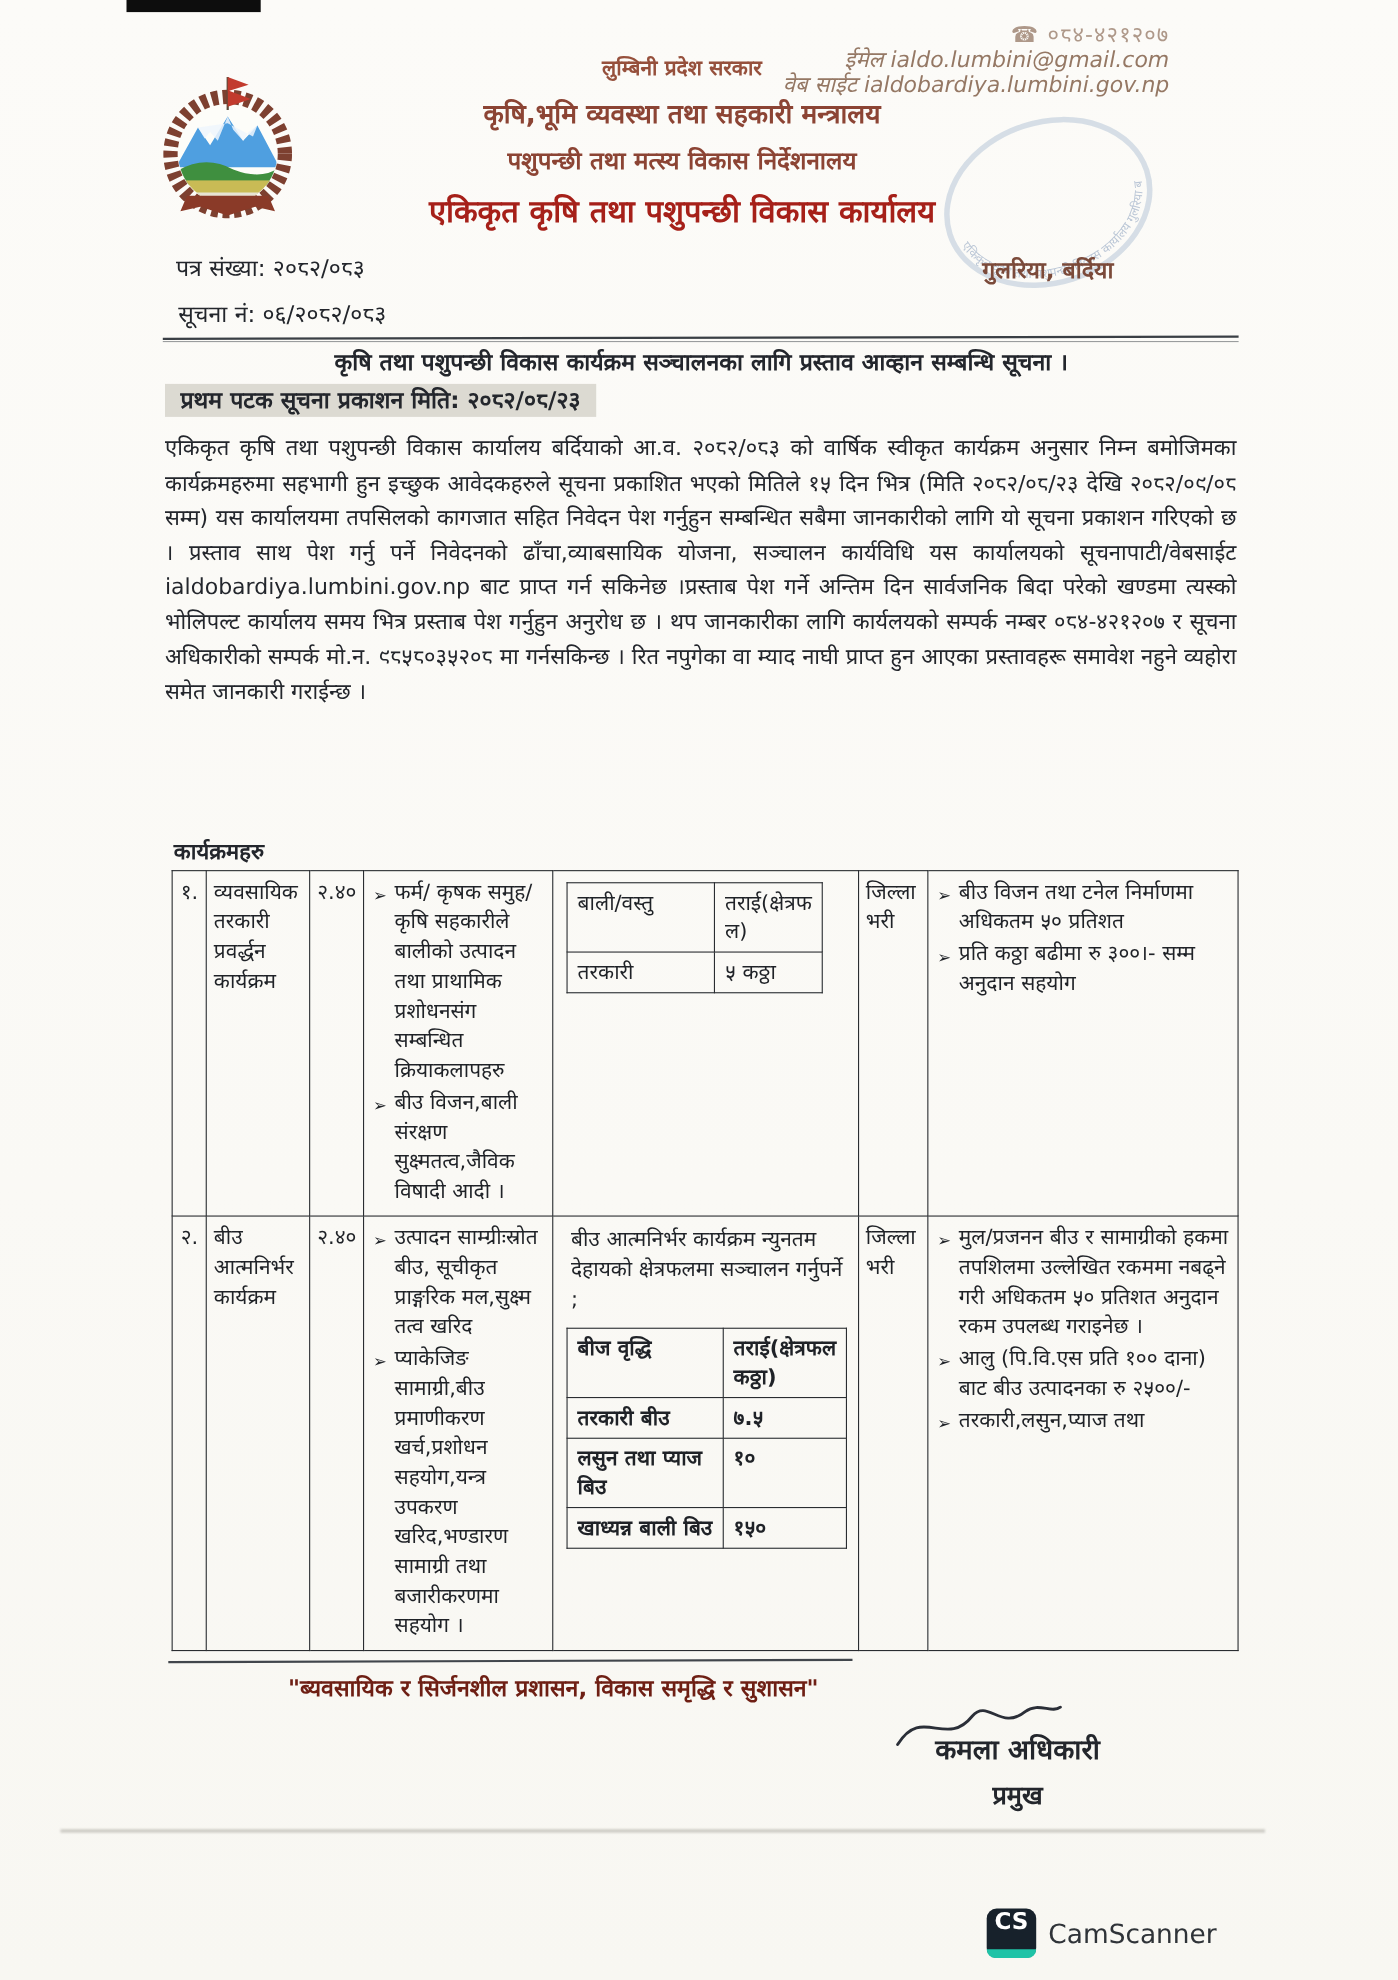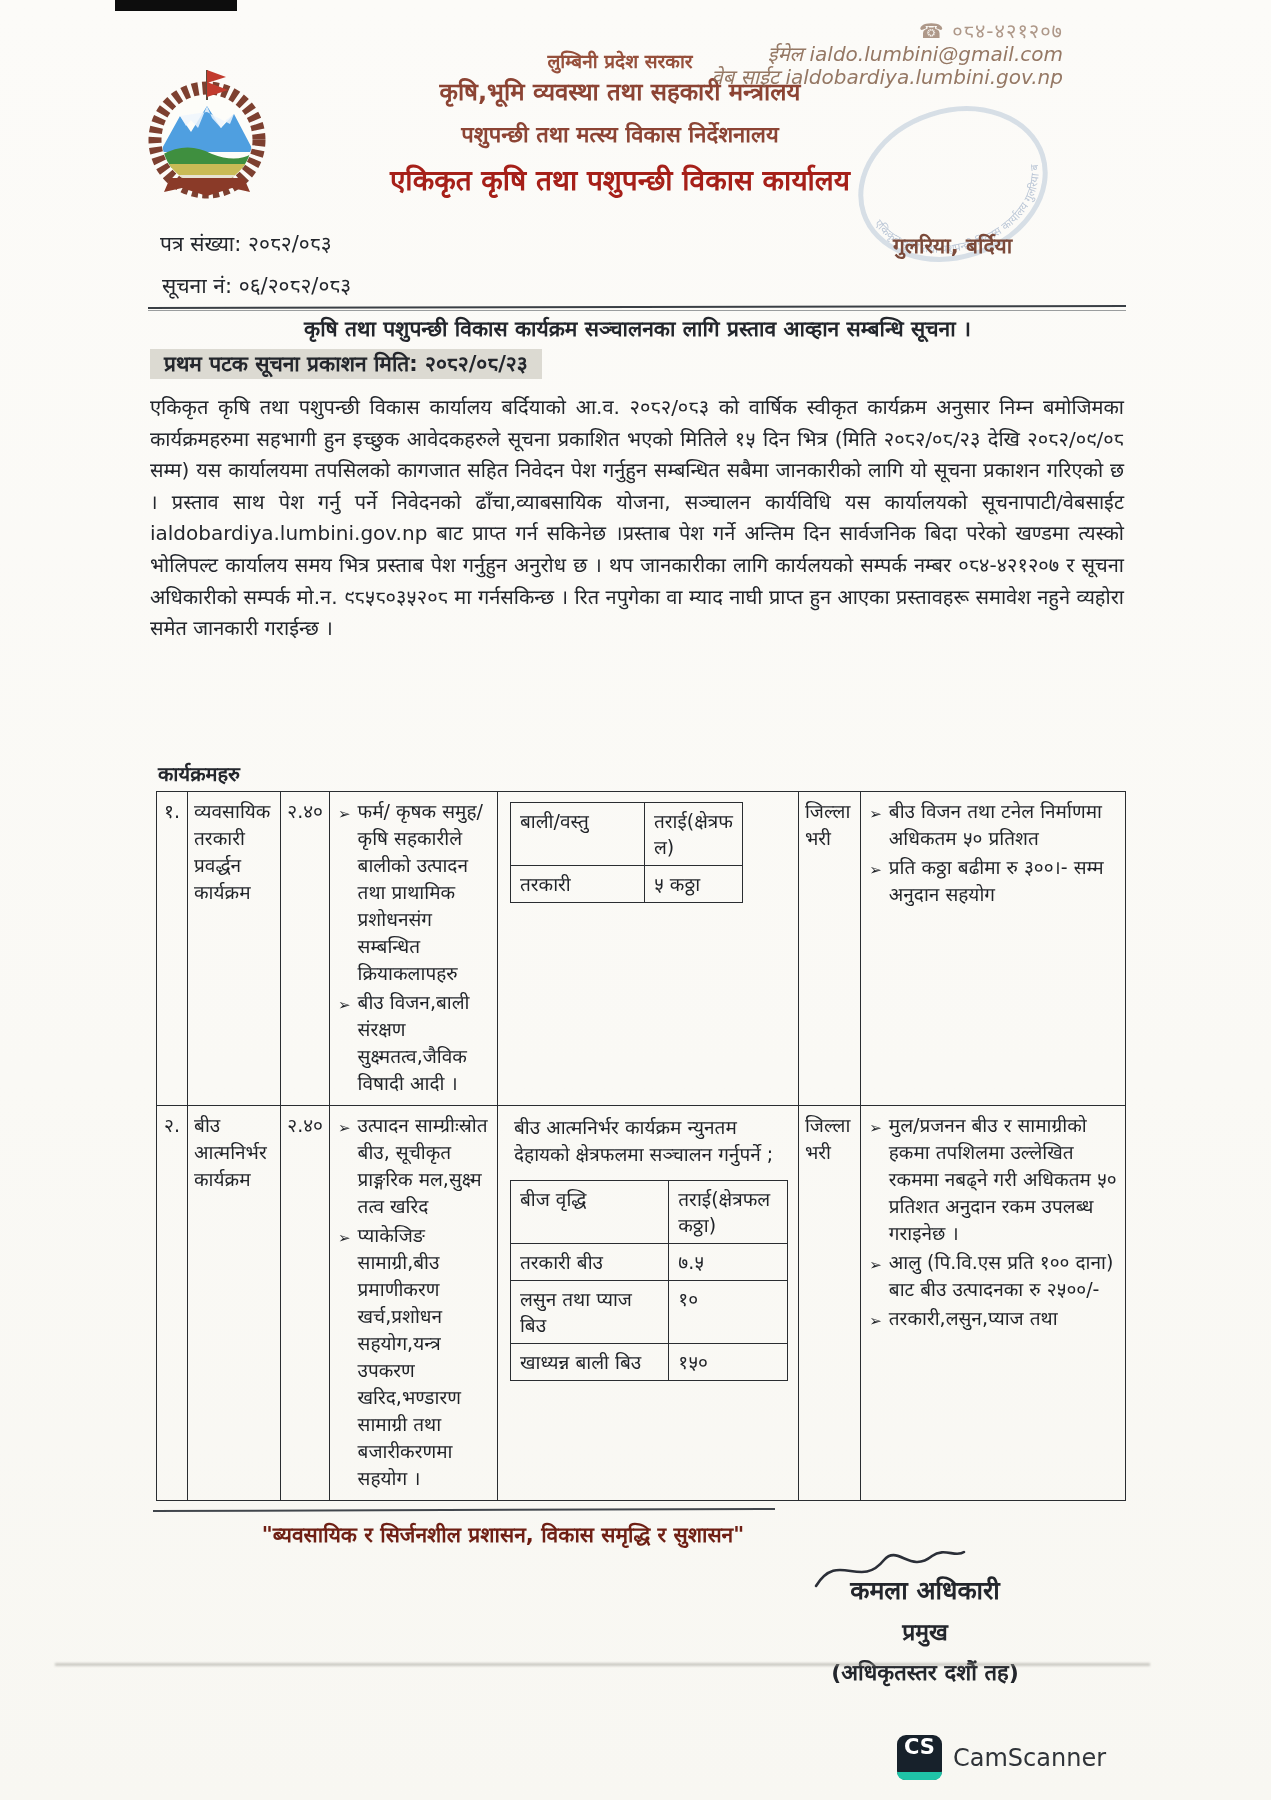--- a/index.html
+++ b/index.html
@@ -6,21 +6,21 @@
   .page{
     position:relative;width:1271px;height:1800px;margin:0 auto;
     background:linear-gradient(180deg,#fcfbf8 0%,#faf9f5 60%,#f8f7f2 100%);
     font-family:"DejaVu Sans","Liberation Sans",sans-serif;
     color:#23262c;overflow:hidden;
   }
   .scan-bar{position:absolute;left:115px;top:0;width:122px;height:11px;background:#0d0d0d;}
   
   .emblem{position:absolute;left:146px;top:60px;width:122px;height:148px;}
   .letterhead-text{position:absolute;left:270px;top:48px;width:700px;text-align:center;}
-  .lh1{font-size:19px;color:#96503c;font-weight:600;}
+  .lh1{font-size:19px;color:#96503c;margin-bottom:12px;font-weight:600;}
   .lh2{font-size:24px;color:#8c4434;margin-bottom:11px;font-weight:700;}
   .lh3{font-size:22px;color:#8c4434;margin-bottom:11px;font-weight:700;}
   .lh4{font-size:22px;color:#8c4434;margin-bottom:12px;font-weight:700;}
   .lh5{font-size:28px;color:#a62019;font-weight:700;}
   .contact{position:absolute;right:208px;top:20px;text-align:right;color:#8a6a55;
     font-size:20px;font-style:italic;line-height:23px;opacity:.9;}
   .contact .phone-row{font-style:normal;letter-spacing:1px;opacity:.75;}
   .stamp{position:absolute;left:838px;top:92px;width:230px;height:185px;pointer-events:none;}
   
   .letter-no{position:absolute;left:160px;top:229px;font-size:21px;}
@@ -223,21 +223,21 @@
                 <span>उत्पादन साम्ग्रीःस्रोत बीउ, सूचीकृत प्राङ्गरिक मल,सुक्ष्म तत्व खरिद</span>
               </li>
           <li>
                 <span class="blt">➢</span>
                 <span>प्याकेजिङ सामाग्री,बीउ प्रमाणीकरण खर्च,प्रशोधन सहयोग,यन्त्र उपकरण खरिद,भण्डारण सामाग्री तथा बजारीकरणमा सहयोग ।</span>
               </li>
         </ul>
       </td>
       <td>
         <div class="crit-intro">बीउ आत्मनिर्भर कार्यक्रम न्युनतम देहायको क्षेत्रफलमा सञ्चालन गर्नुपर्ने ;</div>
-        <table class="inner-table" style="width:278px;">
+        <table class="inner-table" style="width:255px;font-weight:bold;">
           <colgroup>
                 <col style="width:148px">
                 <col style="width:85px">
               </colgroup>
           <tbody>
                 <tr>
             <td>बीज वृद्धि</td>
             <td>तराई(क्षेत्रफल
 कठ्ठा)</td>
           </tr>
@@ -279,21 +279,20 @@
 
   <div class="motto-rule"></div>
   <div class="motto">"ब्यवसायिक र सिर्जनशील प्रशासन, विकास समृद्धि र सुशासन"</div>
 
   <div class="sig-block">
     <svg class="sig-squiggle" viewBox="0 0 160 55">
       <path d="M6,42 C28,6 50,46 74,16 C88,0 100,30 122,12 C134,3 146,14 154,8" fill="none" stroke="#2b2f38" stroke-width="2.6" stroke-linecap="round"></path>
     </svg>
     <div class="sig-name">कमला अधिकारी</div>
     <div class="sig-title">प्रमुख</div>
-    <div class="sig-level">(अधिकृतस्तर दशौं तह)</div>
   </div>
 
   <div class="smudge"></div>
 
   <div class="cam">
     <div class="cam-badge">CS</div>
     <div class="cam-text">CamScanner</div>
   </div>
 
 </div>

